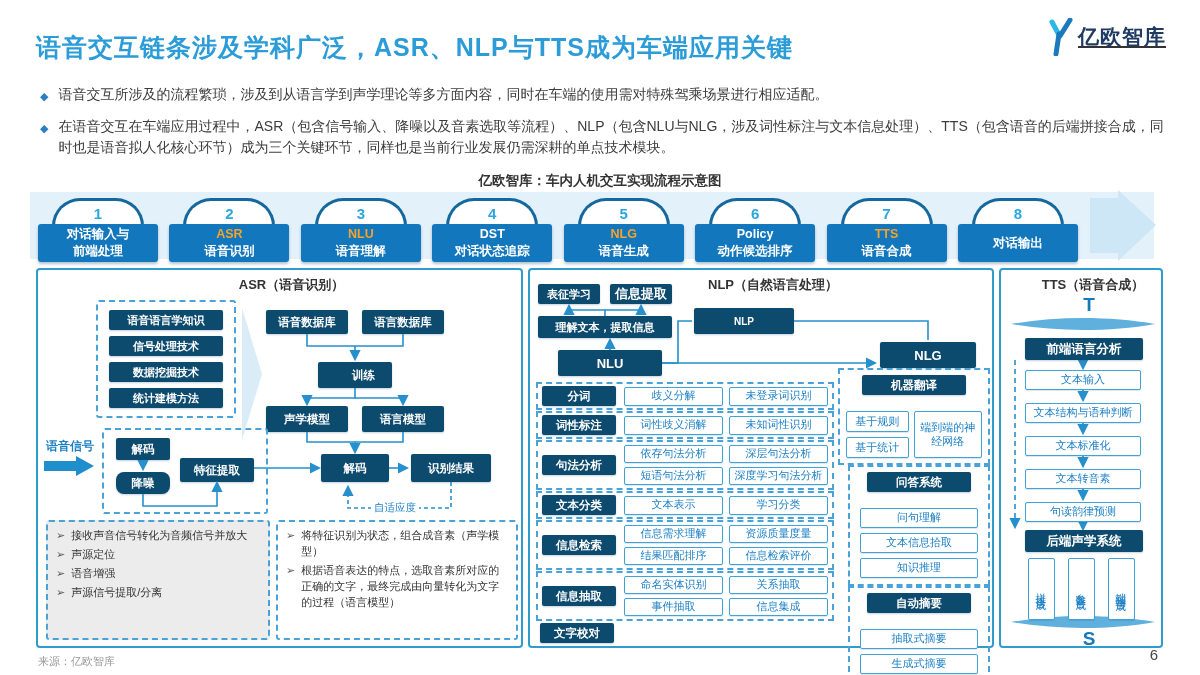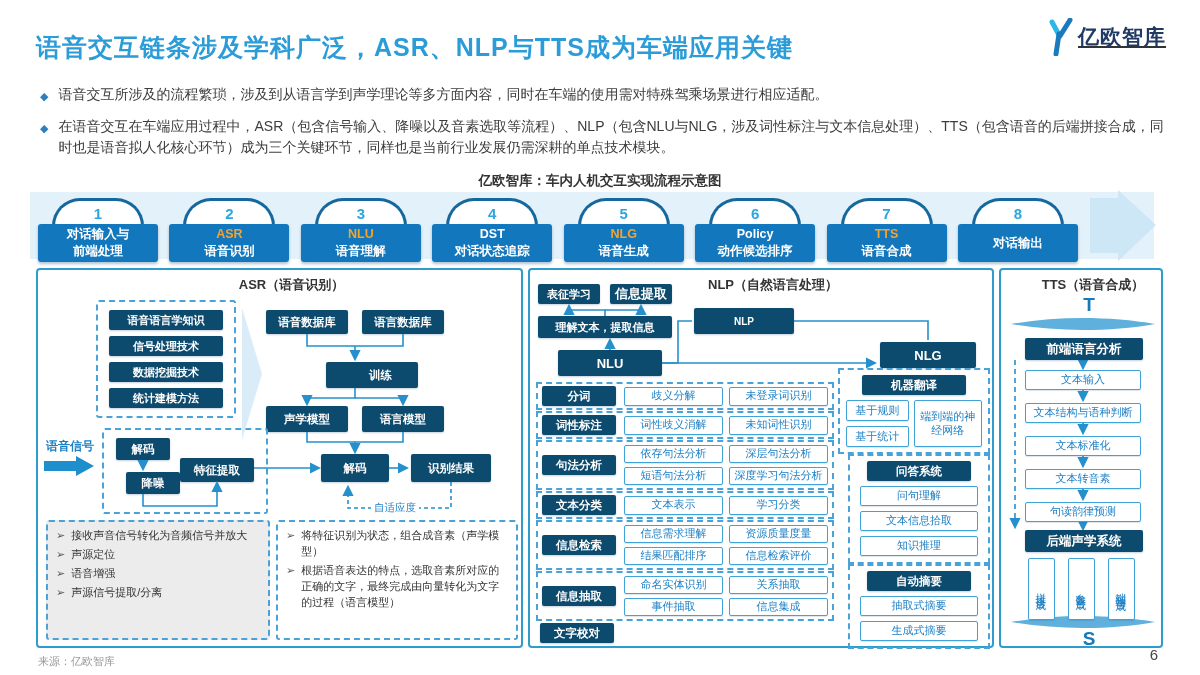--- a/index.html
+++ b/index.html
@@ -52,21 +52,21 @@
   .nrow.lone{border:none;height:22px;}
   .rlabel{width:74px;height:20px;flex:0 0 auto;font-size:11.5px;}
   .rsubs{flex:1;display:flex;gap:6px;margin-left:8px;}
   .rsubs .obox{flex:1;height:19px;}
   .rsubs.grid4{display:grid;grid-template-columns:1fr 1fr;gap:4px 6px;}
   .rsubs.grid4 .obox{height:18px;}
   
   .nlp-right{position:absolute;left:308px;top:98px;width:152px;}
   .rgroup{border:2px dashed #4aa3d8;box-sizing:border-box;padding:5px 6px;margin-bottom:0;}
   .rgroup.inset{margin-left:10px;}
-  .ghead{height:20px;margin:0 auto 5px auto;width:104px;}
+  .ghead{height:20px;margin:0 auto 16px auto;width:104px;}
   .gitem{height:20px;margin:0 auto 5px auto;width:118px;}
   .gitem:last-child{margin-bottom:1px;}
   .mtwrap{display:flex;gap:5px;align-items:stretch;}
   .mtcol{display:flex;flex-direction:column;gap:5px;flex:1;}
   .mtcol .obox{height:21px;}
   .tall2{flex:1;height:auto;padding:2px;}
   
   .bigletter{position:absolute;width:100%;text-align:center;font-size:19px;font-weight:bold;color:#1679b8;z-index:2;}
   .chainbox{position:absolute;left:24px;width:116px;height:20px;z-index:2;}
   .ttsbar{z-index:2;}
@@ -197,31 +197,31 @@
       <div class="klist" id="asr-knowledge">
           <div class="sbox">语音语言学知识</div>
           <div class="sbox">信号处理技术</div>
           <div class="sbox">数据挖掘技术</div>
           <div class="sbox">统计建模方法</div>
         </div>
     </div>
 
     <div class="sbox abs" style="left:228px;top:40px;width:82px;height:24px;">语音数据库</div>
     <div class="sbox abs" style="left:324px;top:40px;width:82px;height:24px;">语言数据库</div>
-    <div class="sbox abs" style="left:288px;top:92px;width:92px;height:26px;padding-left:17px;">训练</div>
+    <div class="sbox abs" style="left:280px;top:92px;width:74px;height:26px;padding-left:17px;">训练</div>
     <div class="sbox abs" style="left:228px;top:136px;width:82px;height:26px;">声学模型</div>
     <div class="sbox abs" style="left:324px;top:136px;width:82px;height:26px;">语言模型</div>
     <div class="sbox abs" style="left:283px;top:184px;width:68px;height:28px;">解码</div>
     <div class="sbox abs" style="left:373px;top:184px;width:80px;height:28px;">识别结果</div>
     <div class="fblabel" style="left:333px;top:231px;">自适应度</div>
 
     <div class="siglabel" style="left:4px;top:168px;width:56px;text-align:center;">语音信号</div>
     <div class="abs dashedbox" style="left:64px;top:158px;width:166px;height:86px;"></div>
     <div class="sbox abs" style="left:78px;top:168px;width:54px;height:22px;">解码</div>
-    <div class="sbox abs" style="left:88px;top:202px;width:54px;height:22px;">降噪</div>
+    <div class="sbox abs" style="left:78px;top:202px;width:54px;height:22px;border-radius:8px;">降噪</div>
     <div class="sbox abs" style="left:142px;top:188px;width:74px;height:24px;">特征提取</div>
 
     <div class="abs dashedbox graybg" style="left:8px;top:250px;width:224px;height:120px;">
       <ul class="blist" id="asr-front-list">
           <li class="">接收声音信号转化为音频信号并放大</li>
           <li class="">声源定位</li>
           <li class="">语音增强</li>
           <li class="">声源信号提取/分离</li>
         </ul>
     </div>

